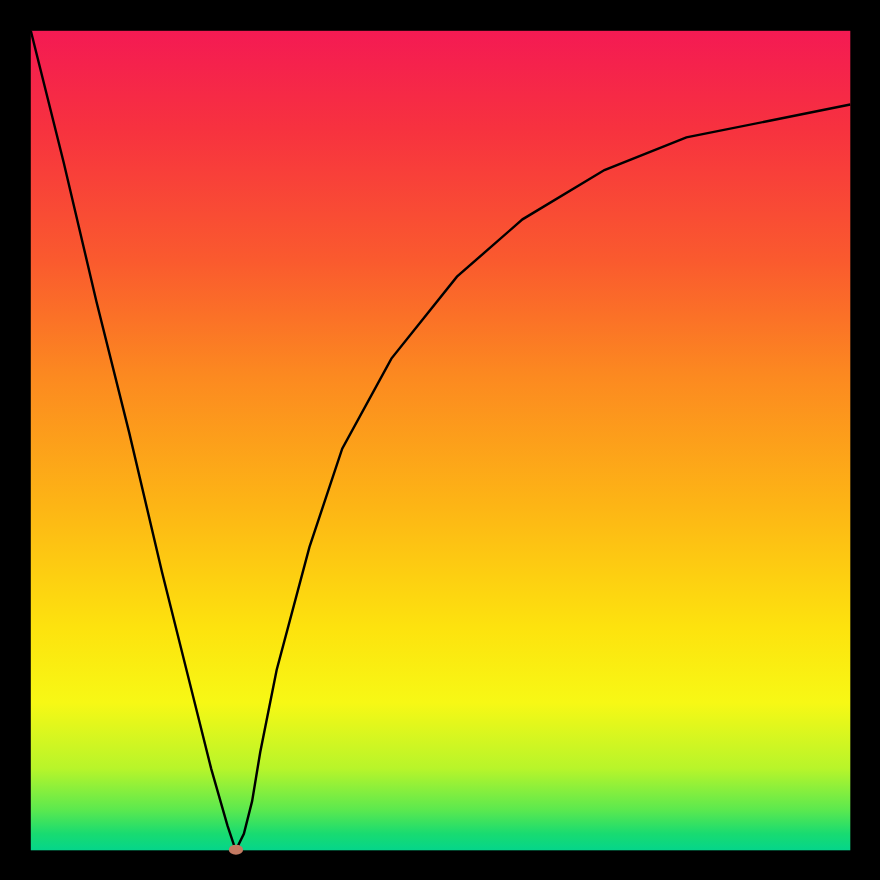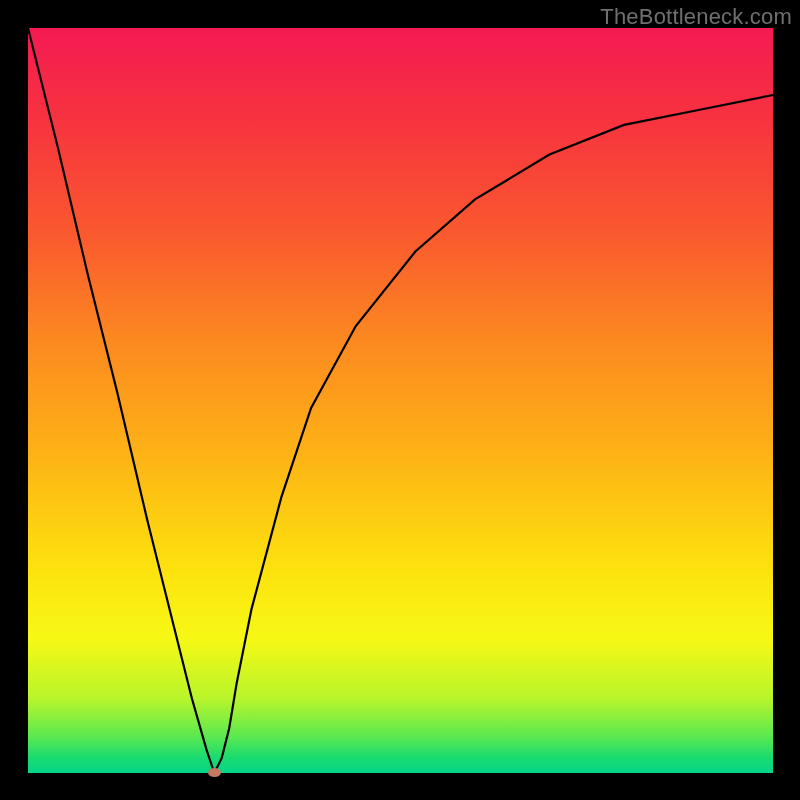--- a/index.html
+++ b/index.html
@@ -71,15 +71,14 @@
   <div class="plot-area">
 
     <svg class="curve" viewBox="0 0 745 745" preserveAspectRatio="none">
       <path id="curve-path" d="M0.0 0.0 L29.8 119.2 L59.6 245.8 L89.4 365.1 L119.2 491.7 L149.0 610.9 L163.9 670.5 L178.8 722.6 L186.3 745.0 L193.7 730.1 L201.2 700.3 L208.6 655.6 L223.5 581.1 L253.3 469.4 L283.1 379.9 L327.8 298.0 L387.4 223.5 L447.0 171.4 L521.5 126.6 L596.0 96.9 L670.5 82.0 L745.0 67.0" fill="none" stroke="#000" stroke-width="2.2"></path>
     </svg>
 
     <div id="min-marker" class="marker" style="left: 180.25px; top: 740px; background: rgb(196, 122, 98);"></div>
 
   </div>
 
-  <div class="watermark">TheBottleneck.com</div>
 
 </div>
 
 </body></html>

